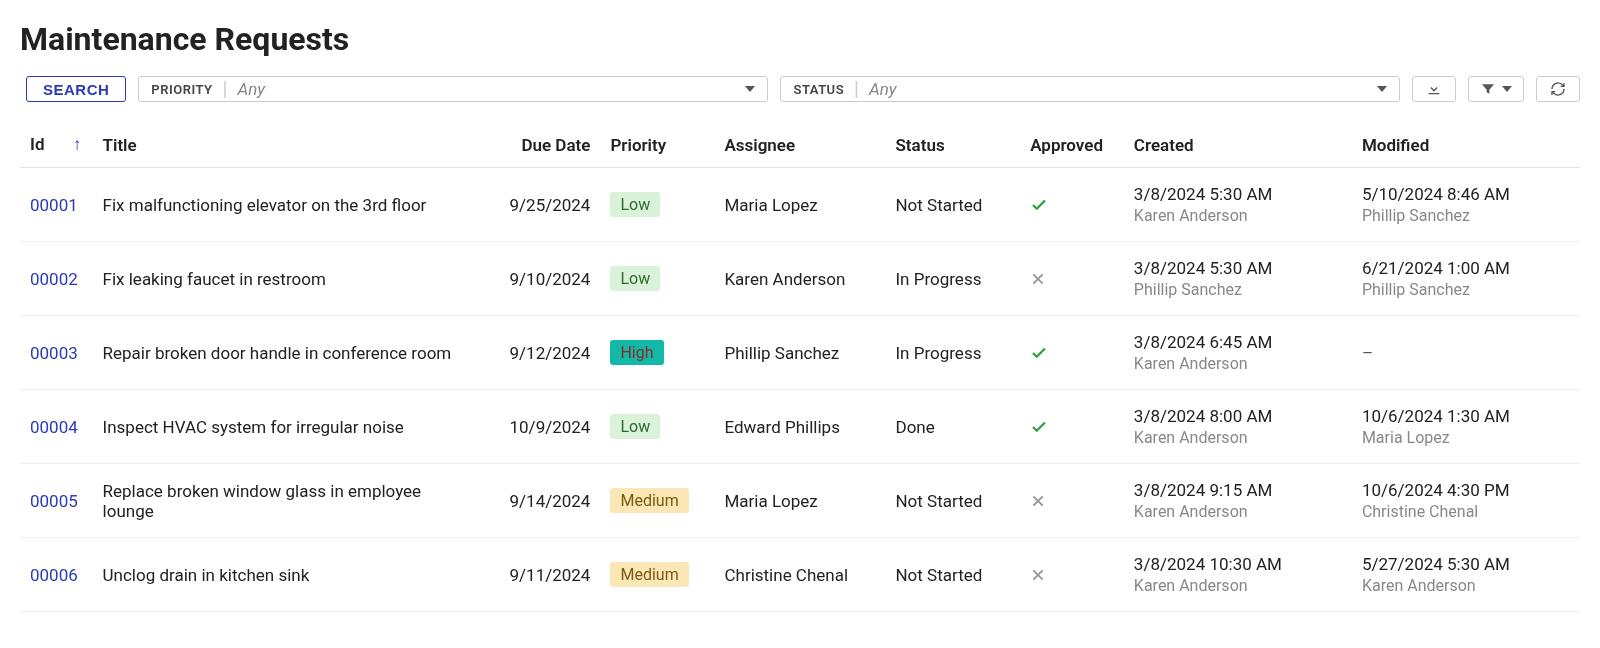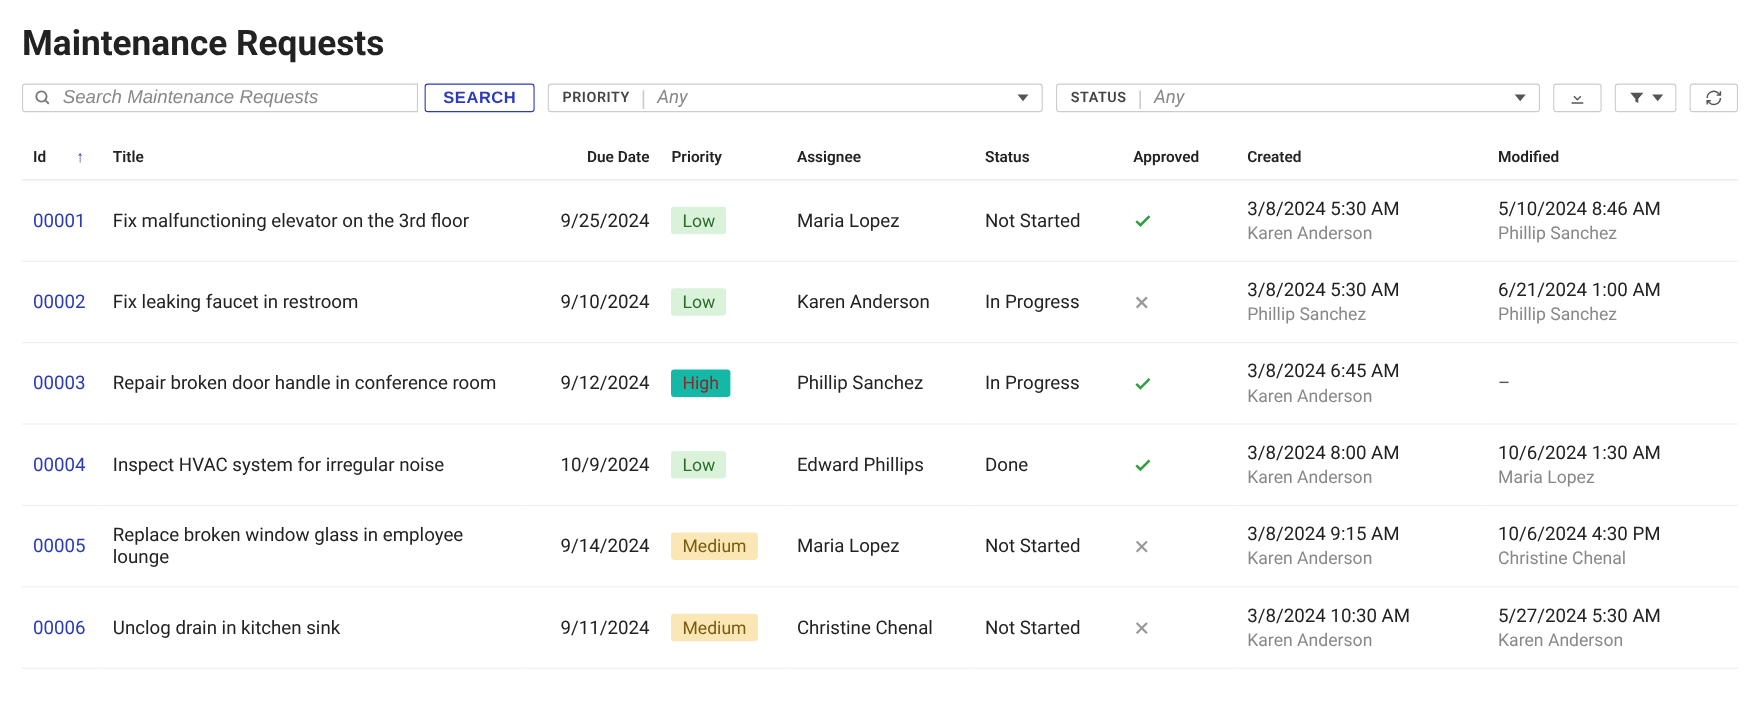--- a/index.html
+++ b/index.html
@@ -47,21 +47,21 @@
     border:1px solid #ccc; background:#fff; border-radius:3px;
     width:44px; display:flex; align-items:center; justify-content:center;
     cursor:pointer; color:#555;
   }
   .tool-btn.small { width:44px; }
   .tool-btn.caret-after { width:56px; gap:6px; }
   svg { display:block; }
 
   table { width:100%; border-collapse: collapse; }
   thead th {
-    text-align:left; font-weight:600; font-size:14px; padding:12px 10px;
+    text-align:left; font-weight:600; font-size:17px; padding:12px 10px;
     border-bottom:1px solid #e3e3e3;
   }
   tbody td {
     padding:16px 10px; font-size:17px; vertical-align:middle;
     border-bottom:1px solid #eee;
   }
   .col-id { width:70px; }
   .col-title { width:370px; }
   .col-due { width:120px;text-align:right; }
   .col-priority { width:110px; }
@@ -86,29 +86,20 @@
   .cross { color:#999; }
   .dash { color:#555; }
 </style>
 </head>
 <body>
 
 <h1>Maintenance Requests</h1>
 
 <div class="toolbar">
   <div class="search-group">
-    <div class="search-box">
-      <span>
-        <svg width="16" height="16" viewBox="0 0 24 24" fill="none" stroke="#777" stroke-width="2.5">
-            <circle cx="10" cy="10" r="7"></circle>
-            <line x1="20" y1="20" x2="15" y2="15"></line>
-          </svg>
-      </span>
-      <input type="text" style="margin-left: 8px;" placeholder="Search Maintenance Requests">
-    </div>
     <button class="search-button">SEARCH</button>
   </div>
 
   <div class="filter-select">
     <span class="filter-label">PRIORITY</span>
     <span class="filter-sep">|</span>
     <span class="filter-value">Any</span>
     <span class="caret"></span>
   </div>
 

